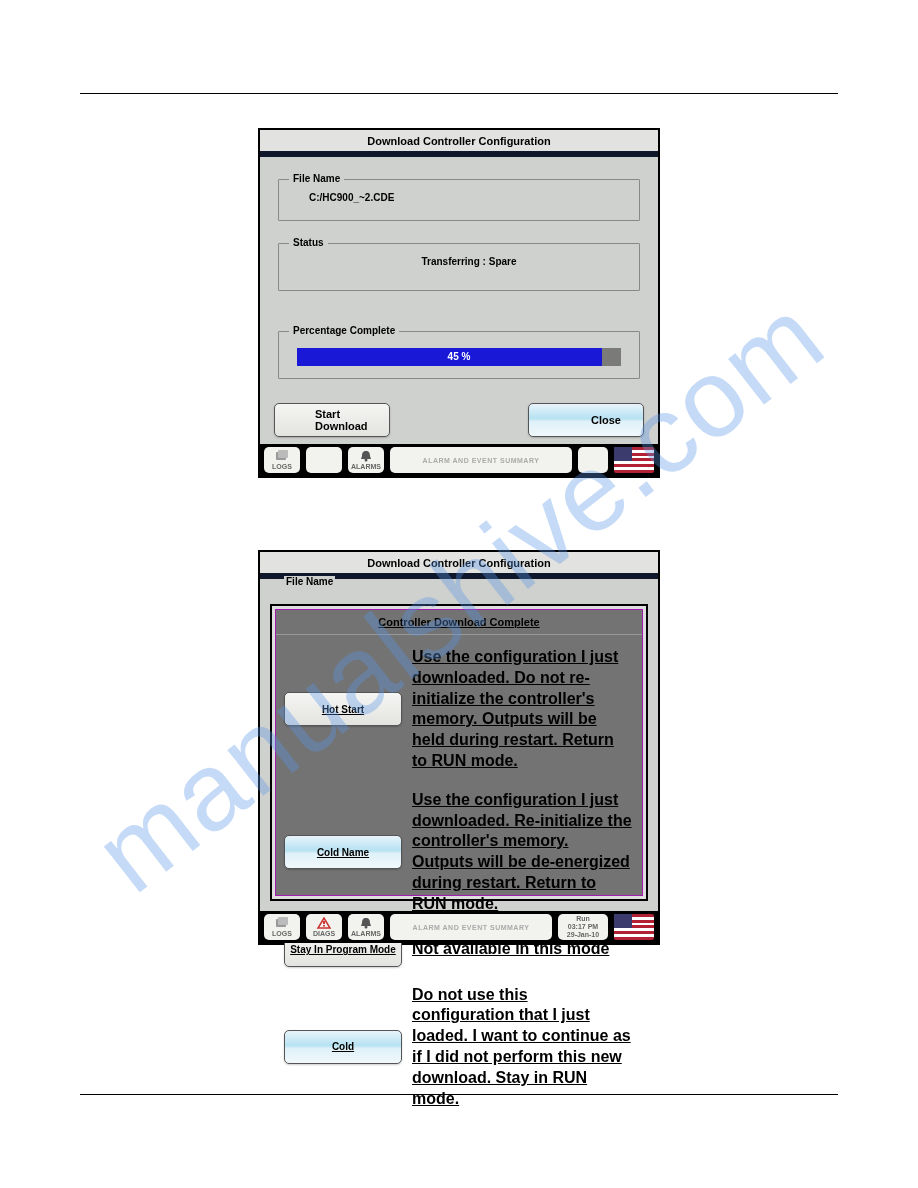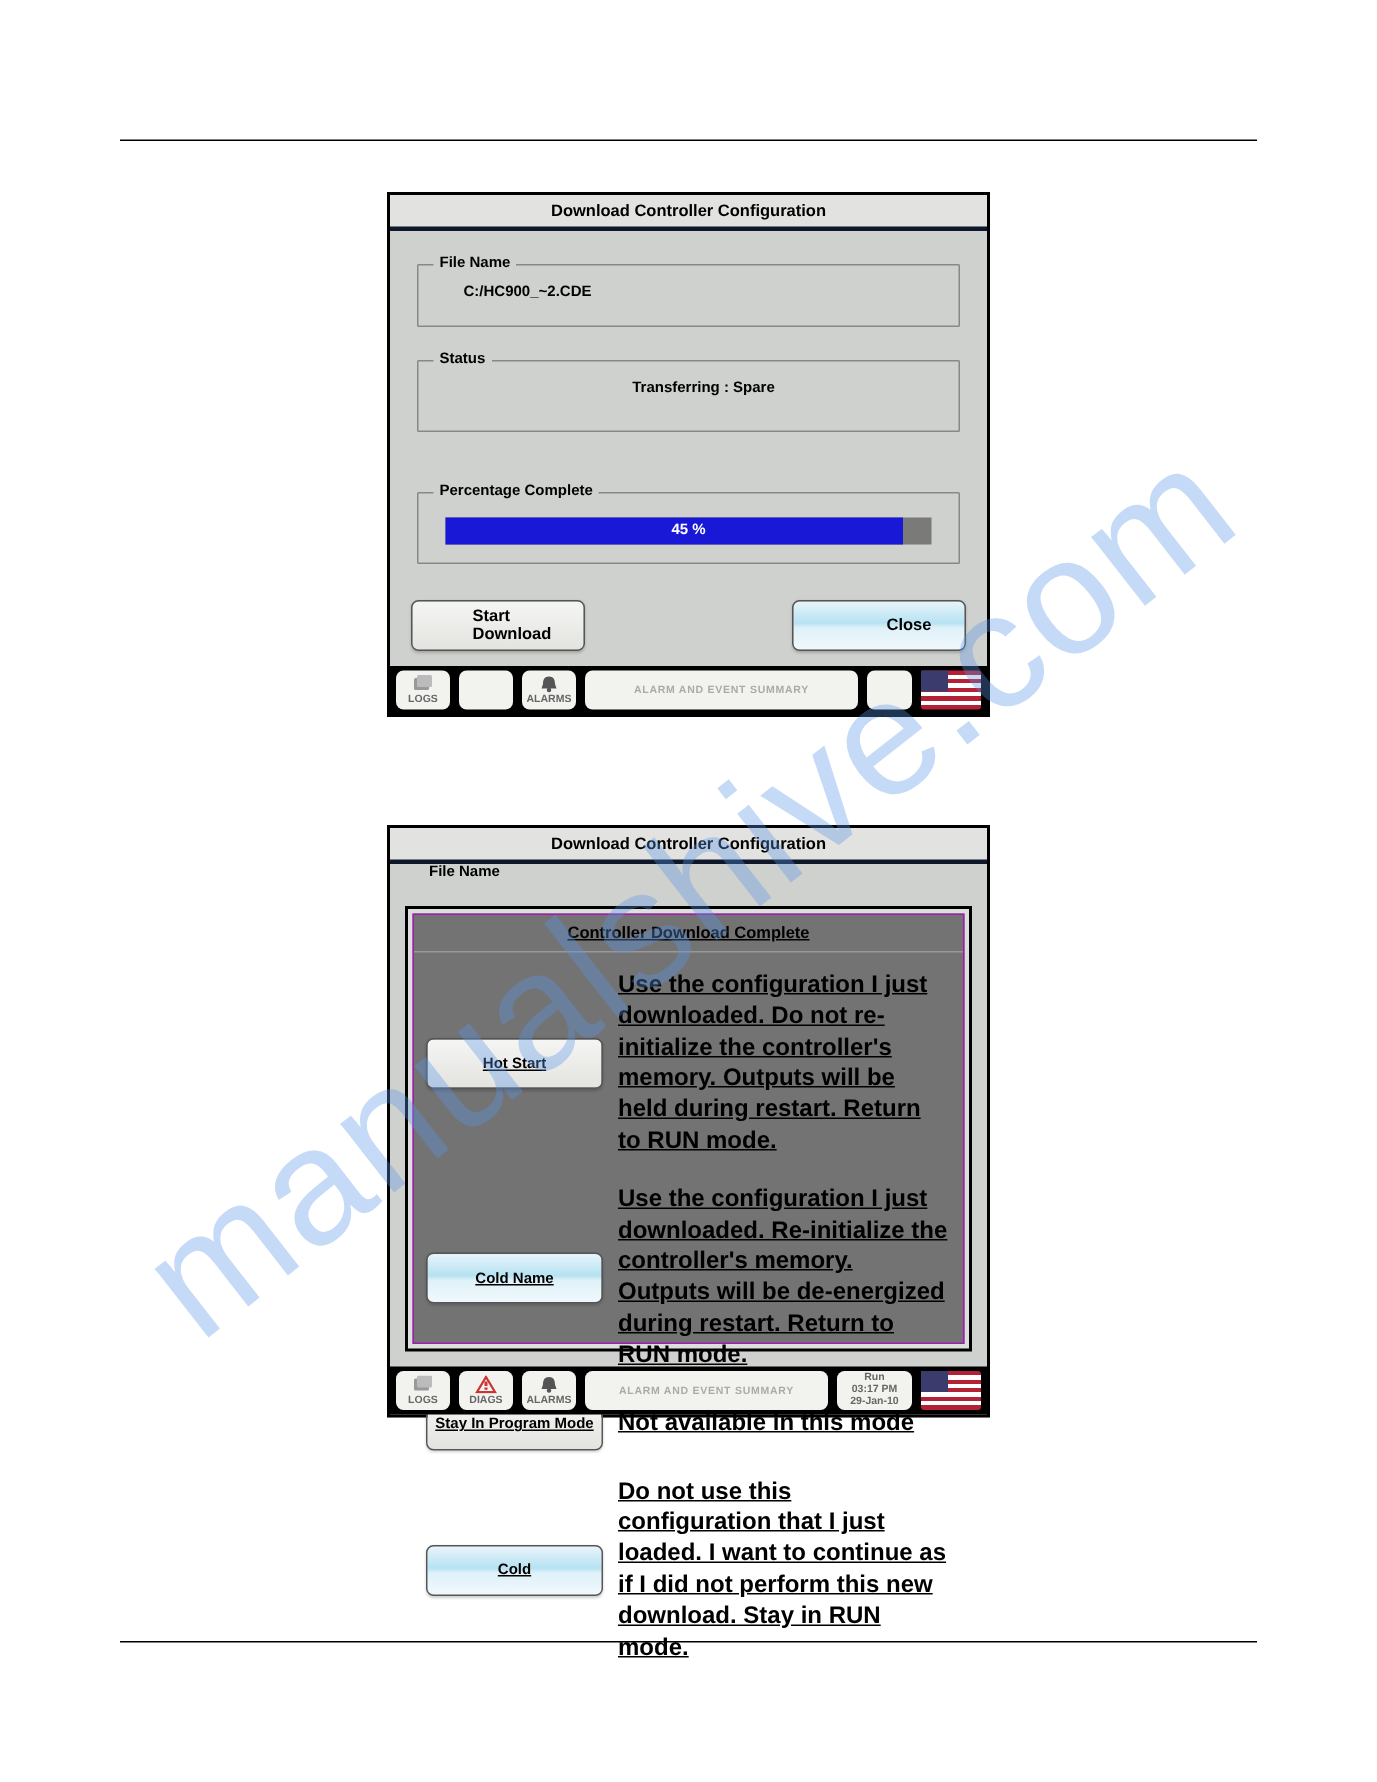--- a/index.html
+++ b/index.html
@@ -46,21 +46,21 @@
     border: 2px solid #000;
     background: #cfd1ce;
   }
   #panel1 { top: 128px; height: 350px; }
   #panel2 { top: 550px; height: 395px; }
   .panel-title {
     text-align: center;
     font-weight: bold;
     font-size: 11px;
     padding: 5px 0 4px 0;
-    border-bottom: 3px solid #0f172a;
+    border-bottom: 6px solid #0f172a;
     background: #e2e2e0;
   }
   .panel-body {
     background: #cfd1ce;
     padding: 12px 14px 0 14px;
     height: calc(100% - 54px);
     position: relative;
   }
   .group {
     border: 1px solid #888;

